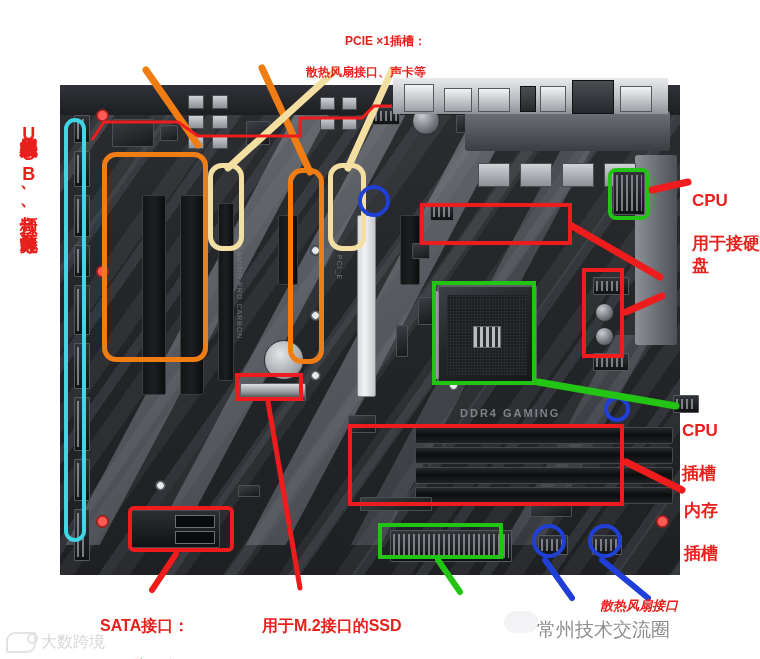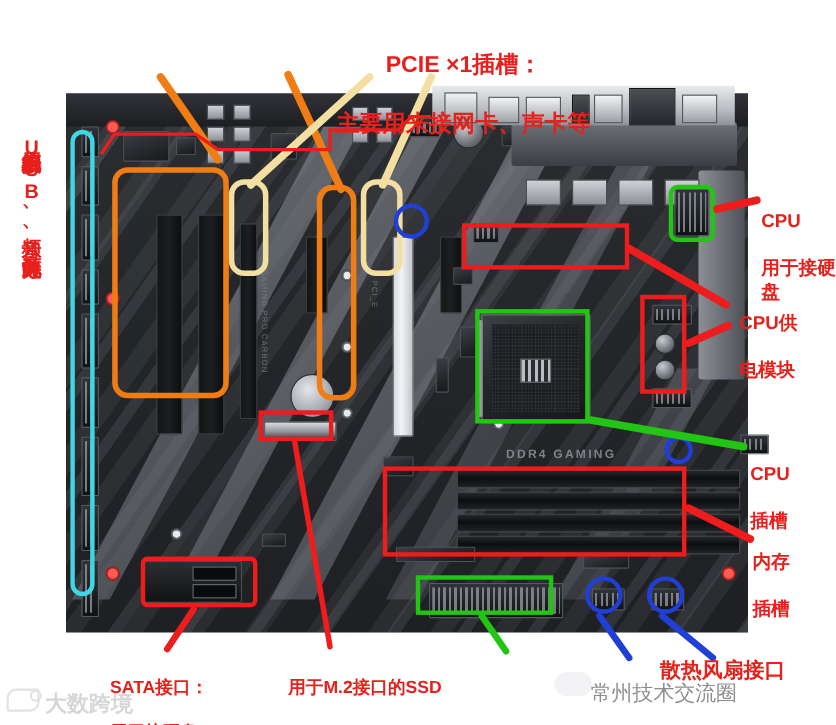--- a/index.html
+++ b/index.html
@@ -95,21 +95,21 @@
   svg.lines{position:absolute;left:0;top:0;width:760px;height:659px;pointer-events:none;}
 
   
   .lbl{position:absolute;font-weight:bold;line-height:1.28;white-space:pre-line;}
   .lbl.red{color:#e8201c;}
   .lbl.green{color:#19b60f;}
   .lbl.vert{writing-mode:vertical-rl;text-orientation:upright;line-height:1.1;}
 
   .wm{position:absolute;opacity:.42;}
   .wm-left{left:6px;bottom:6px;display:flex;align-items:flex-start;gap:5px;
-    color:#9b9ea2;font-size:20px;font-weight:bold;}
+    color:#9b9ea2;font-size:16px;font-weight:normal;}
   .wm-left .mark{display:inline-block;width:26px;height:17px;border:2px solid #b9bcc0;
     border-radius:9px 2px 9px 2px;position:relative;}
   .wm-left .mark:after{content:"";position:absolute;right:-4px;top:-1px;width:7px;height:7px;
     border:2px solid #b9bcc0;border-radius:50%;}
   .wm-right{right:90px;bottom:16px;color:#2d2f33;font-size:19px;font-weight:normal;opacity:.55;}
   .wm-bubble{position:absolute;right:222px;bottom:26px;width:34px;height:22px;border-radius:11px;
     background:#e9eaec;opacity:.55;}
 </style>
 </head>
 <body>
@@ -300,36 +300,32 @@
 
     <path d="M176,554 L152,590" stroke="#ee1c1c" stroke-width="6" fill="none" stroke-linecap="round"></path>
 
     <path d="M438,560 L460,592" stroke="#22c513" stroke-width="6" fill="none" stroke-linecap="round"></path>
 
     <path d="M545,560 L572,598" stroke="#1f3fd6" stroke-width="6" fill="none" stroke-linecap="round"></path>
     <path d="M602,560 L648,598" stroke="#1f3fd6" stroke-width="6" fill="none" stroke-linecap="round"></path>
   </svg>
 
 
-  <div class="lbl red" style="left:306px;top:19px;font-size:21px;text-align:center;">
+  <div class="lbl red" style="left:306px;top:19px;font-size:12px;text-align:right;">
     <div>PCIE ×1插槽：</div>
-    <div>主要用来接网卡、声卡等</div>
+    <div>散热风扇接口、声卡等</div>
   </div>
 
   <div class="lbl red vert" style="left:18px;top:124px;font-size:18px;height:420px;">用来接机箱上的USB、音频、电源开关等</div>
 
   <div class="lbl red" style="left:692px;top:168px;font-size:17px;">
     <div>CPU</div>
     <div>用于接硬盘</div>
   </div>
 
-  <div class="lbl red" style="left:672px;top:261px;font-size:17px;">
-    <div>CPU供</div>
-    <div>电模块</div>
-  </div>
 
   <div class="lbl red" style="left:682px;top:398px;font-size:17px;">
     <div>CPU</div>
     <div>插槽</div>
   </div>
 
   <div class="lbl red" style="left:684px;top:478px;font-size:17px;">
     <div>内存</div>
     <div>插槽</div>
   </div>
@@ -337,21 +333,21 @@
   <div class="lbl red" style="left:100px;top:596px;font-size:16px;">
     <div>SATA接口：</div>
     <div>用于接硬盘</div>
   </div>
 
   <div class="lbl red" style="left:262px;top:596px;font-size:16px;">
     <div>用于M.2接口的SSD</div>
   </div>
 
 
-  <div class="lbl red" style="left:600px;top:598px;font-size:19px;">散热风扇接口</div>
+  <div class="lbl red" style="left:600px;top:598px;font-size:13px;font-style:italic;">散热风扇接口</div>
 
   <div class="wm wm-left">
     <span class="mark"></span>
     <span>大数跨境</span>
   </div>
   <div class="wm-bubble"></div>
   <div class="wm wm-right">常州技术交流圈</div>
 
 </div>
 

